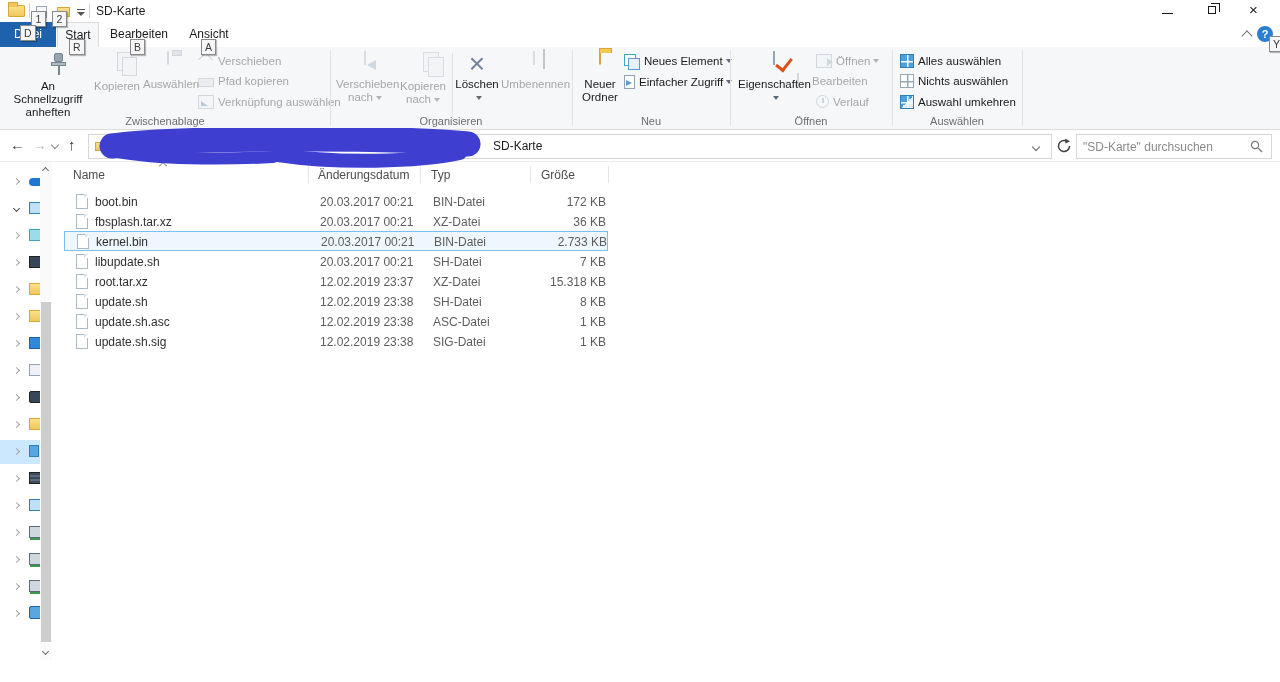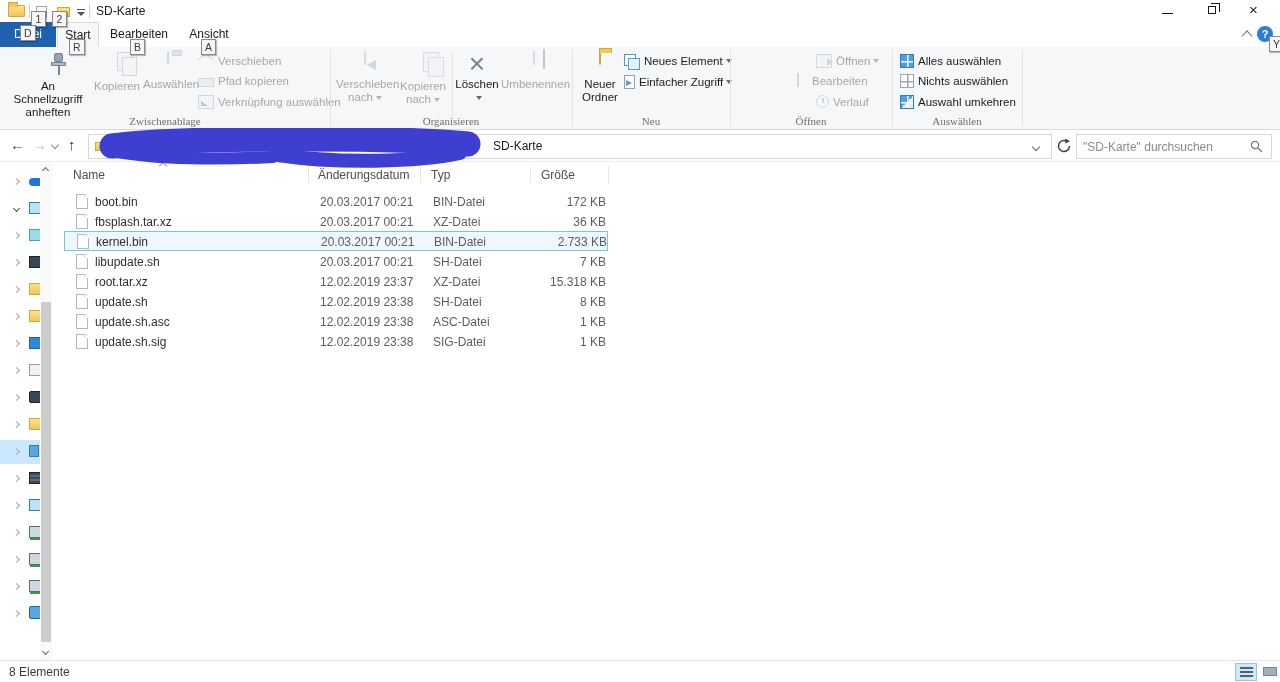--- a/index.html
+++ b/index.html
@@ -38,21 +38,21 @@
   
   .keytip { position:absolute; z-index:30; min-width:15px; height:16px; padding:0 3px; background:#f6f6f7; border:1px solid #87898c; box-shadow:1px 1px 1px rgba(0,0,0,.25); color:#3b3b3b; font-size:10.5px; text-align:center; line-height:14px; }
   .kt-1 { left:31px; top:11px; } .kt-2 { left:52px; top:11px; }
   .kt-d { left:20px; top:25px; } .kt-r { left:69px; top:39px; }
   .kt-b { left:130px; top:39px; } .kt-a { left:201px; top:39px; }
   .kt-y { left:1269px; top:36px; }
 
   
   .ribbon { position:absolute; left:0; top:47px; width:1280px; height:83px; background:#f6f7f8; border-bottom:1px solid #dadbdc; }
   .grp-divider { position:absolute; top:3px; width:1px; height:76px; background:#e2e3e5; }
-  .grp-label { position:absolute; top:68px; height:14px; font-size:11px; color:#6e6e6e; text-align:center;font-family:Liberation Serif, serif; }
+  .grp-label { position:absolute; top:68px; height:14px; font-size:11px; color:#6e6e6e; text-align:center; }
   .bigbtn { position:absolute; top:1px; height:66px; text-align:center; font-size:11.5px; color:#1a1a1a; }
   .bigbtn .ic { display:inline-block; margin-top:4px; height:26px; }
   .bigbtn .lbl { line-height:13px; }
   .smbtn { position:absolute; height:19px; display:flex; align-items:center; font-size:11.5px; color:#1a1a1a; white-space:nowrap; }
   .smbtn .ic { width:16px; height:14px; margin-right:4px; position:relative; flex:none; }
   .disabled, .disabled .lbl { color:#a7a7a7 !important; }
   .disabled .ic, .ic.pale { opacity:.5; filter:grayscale(35%); }
   .caret-d { display:inline-block; width:0; height:0; border-left:3.5px solid transparent; border-right:3.5px solid transparent; border-top:4px solid #5f6a75; vertical-align:middle; margin-left:3px; }
   .disabled .caret-d { border-top-color:#b5b5b5; }
 
@@ -286,20 +286,27 @@
         <span class="caret-d"></span>
     </div>
     <div class="smbtn" style="left:624px;top:25px">
       <span class="ic easyaccess-ic"></span>
         <span>Einfacher Zugriff</span>
         <span class="caret-d"></span>
     </div>
     <div class="grp-label" style="left:572px;width:158px">Neu</div>
     <div class="grp-divider" style="left:730px"></div>
 
+    <div class="bigbtn" style="left:738px;width:72px">
+      <span class="ic"><span class="props-ic"></span></span>
+      <div class="lbl">
+          <div>Eigenschaften</div>
+          <div><span class="caret-d"></span></div>
+        </div>
+    </div>
     <div class="smbtn disabled" style="left:816px;top:4px">
       <span class="ic open-ic"></span>
         <span>Öffnen</span>
         <span class="caret-d"></span>
     </div>
     <div class="smbtn disabled" style="left:792px;top:24px">
       <span class="ic"><span class="edit-ic"></span></span>
         <span>Bearbeiten</span>
     </div>
     <div class="smbtn disabled" style="left:816px;top:45px">
@@ -500,23 +507,14 @@
       <div class="frow" style="top:170px">
         <span class="ficon"></span>
         <span class="fname">update.sh.sig</span>
         <span class="fdate">12.02.2019 23:38</span>
         <span class="ftyp">SIG-Datei</span>
         <span class="fsize">1 KB</span>
       </div>
     </div>
   </div>
 
-  <div class="statusbar">
-    <span class="status-count">8 Elemente</span>
-    <div class="view-btn vb-details">
-        <span class="g"></span>
-      </div>
-    <div class="view-btn vb-icons">
-        <span class="g"></span>
-      </div>
-  </div>
 
 </div>
 
 </body></html>

